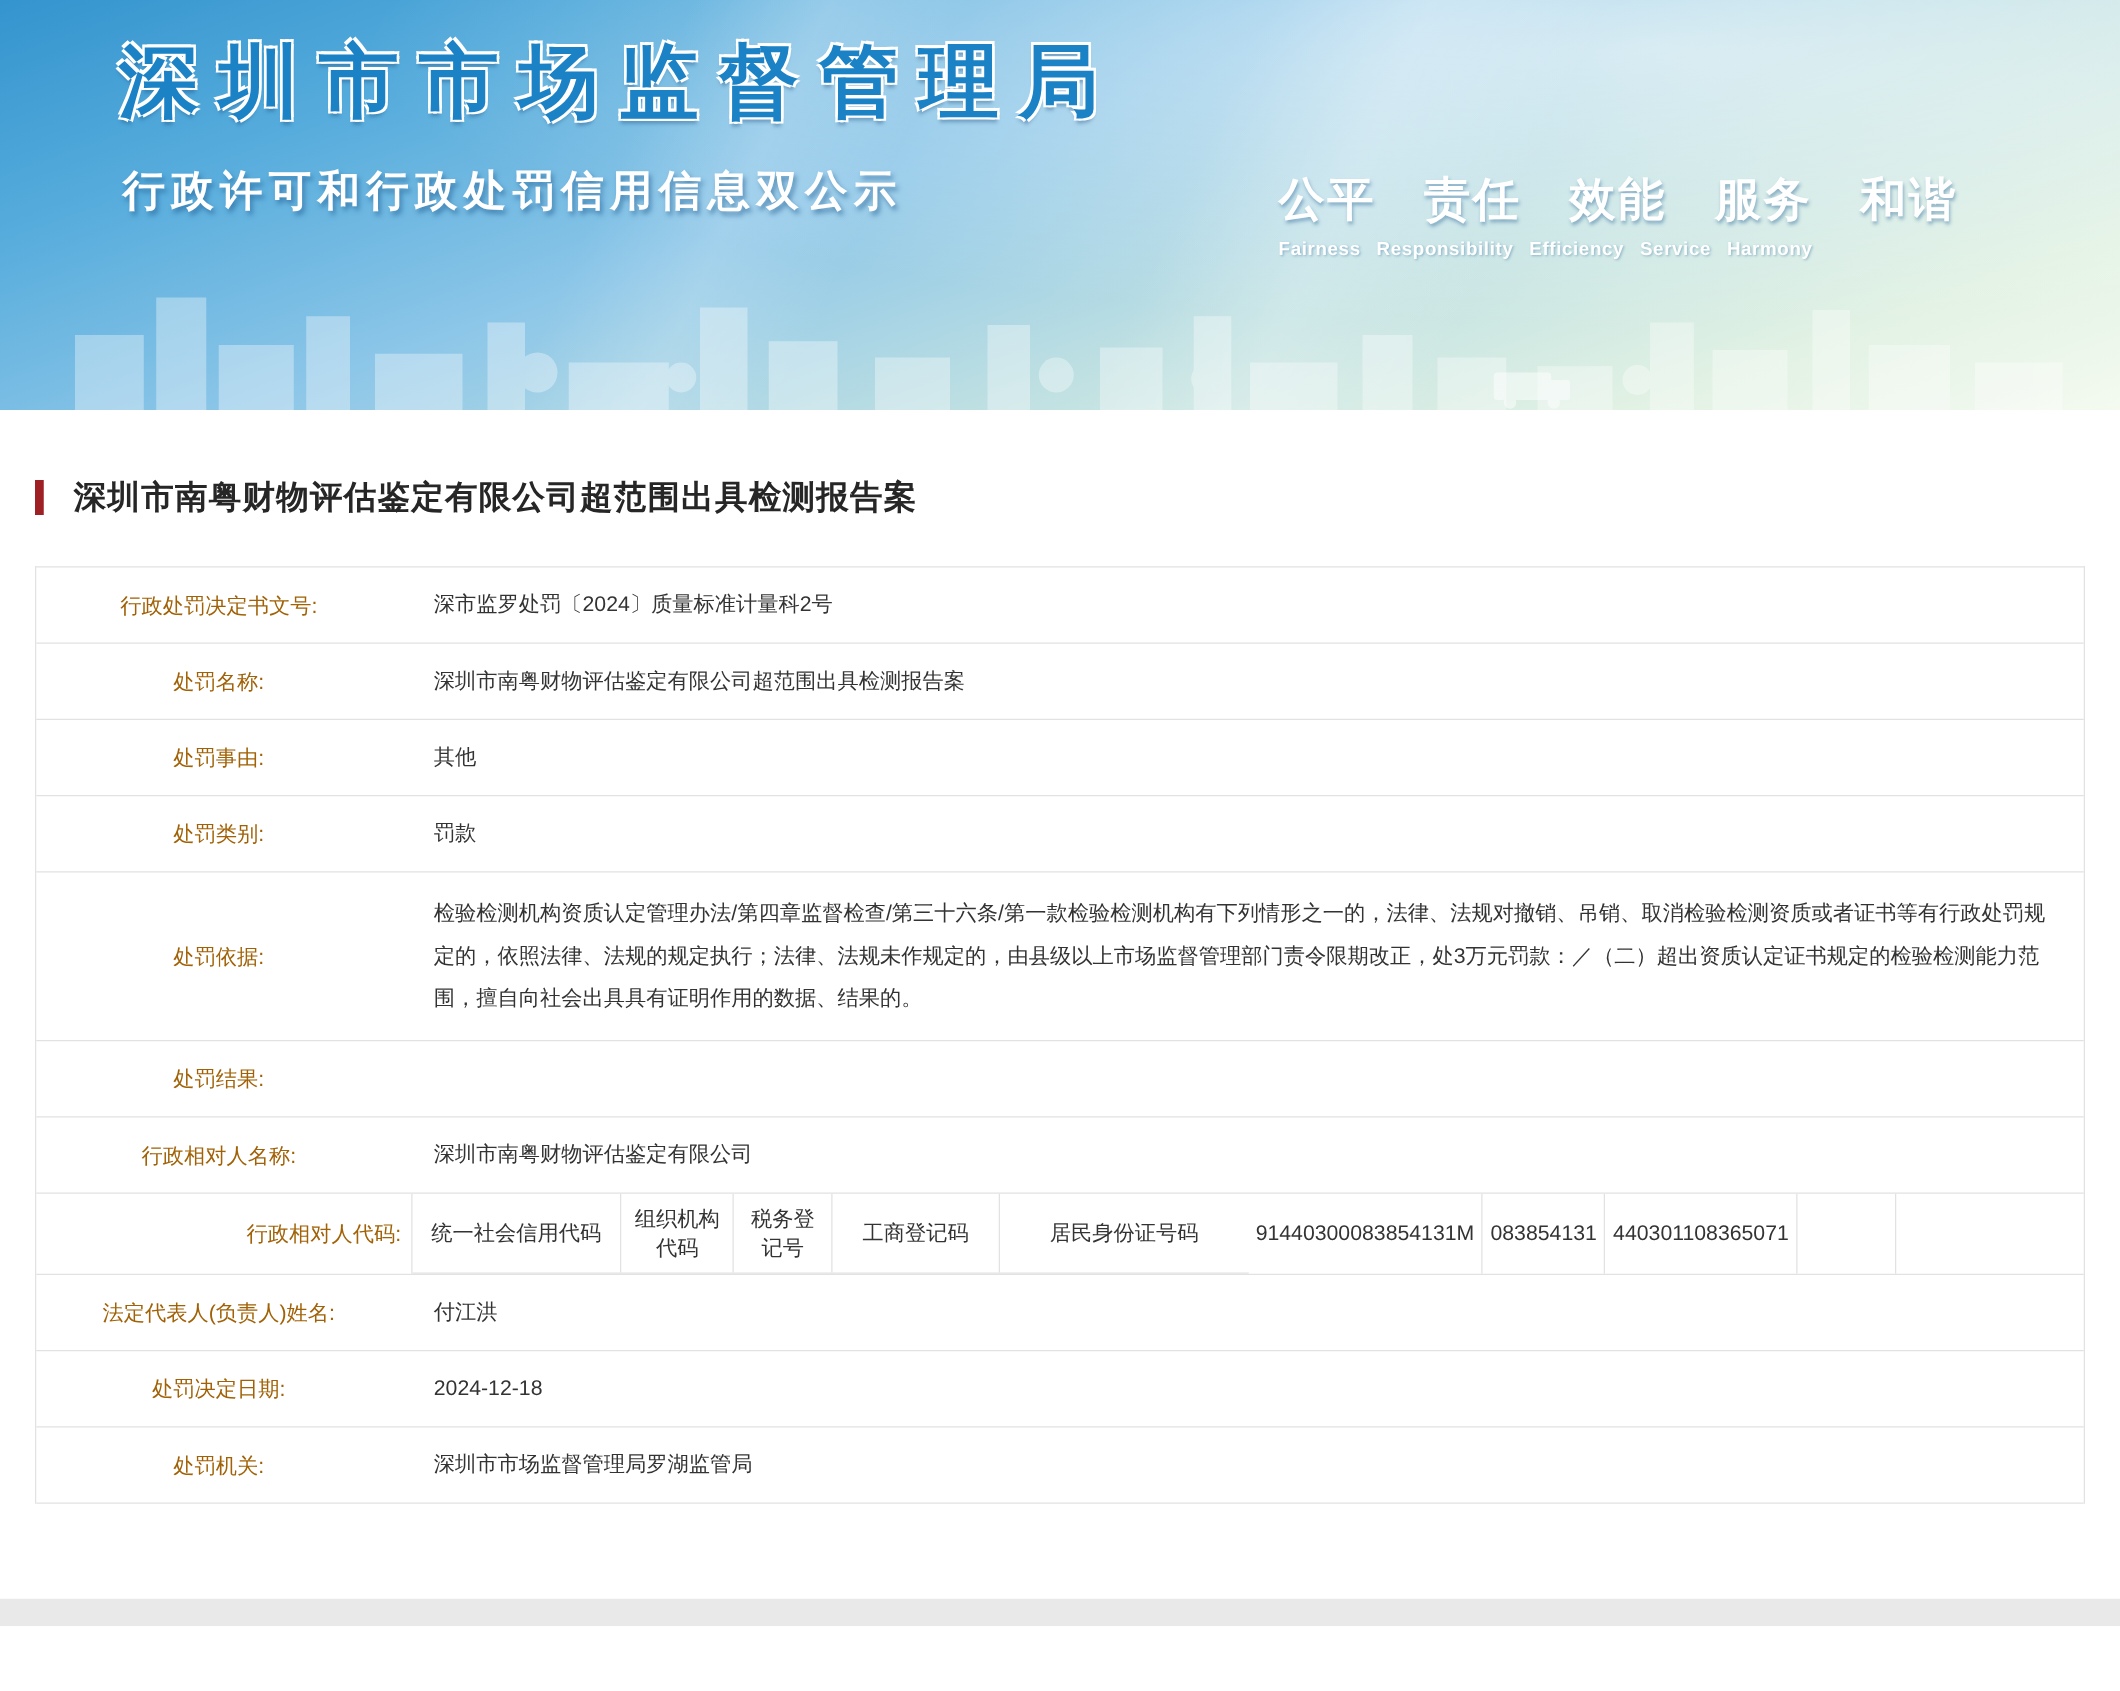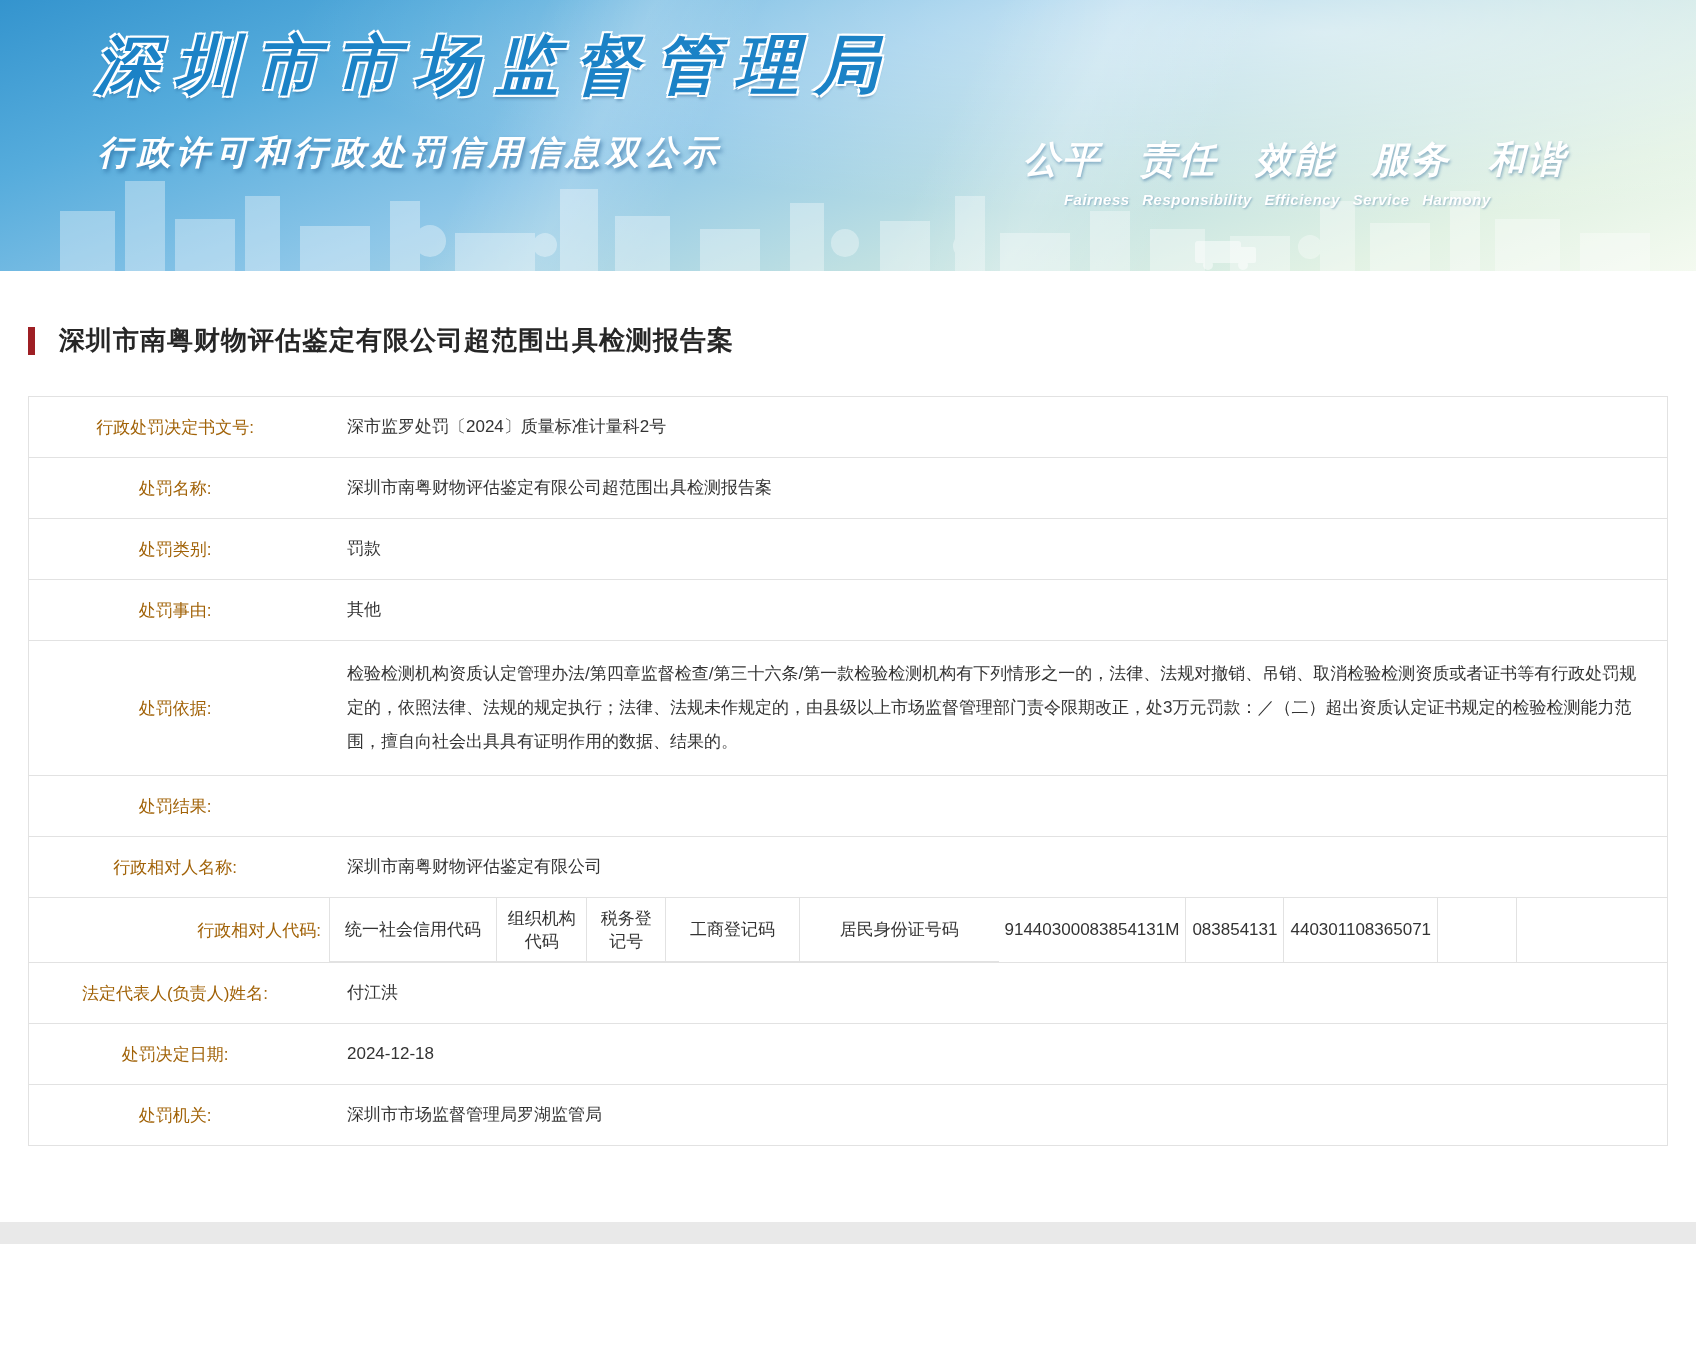--- a/index.html
+++ b/index.html
@@ -6,26 +6,25 @@
   body {
     width: 1696px;
     background: #ffffff;
     font-family: "Liberation Sans", "DejaVu Sans", sans-serif;
     color: #333;
   }
 
   
   .banner {
     position: relative;
-    height: 271px;
+    height: 328px;
     overflow: hidden;
     background:
       radial-gradient(ellipse at 78% 12%, rgba(255,255,255,0.55), rgba(255,255,255,0) 55%),
       linear-gradient(160deg, #3494ce 0%, #56acdc 20%, #8cc6e8 42%, #bfe0e2 65%, #e2f2e4 85%, #f4faf0 100%);
-    font-style: italic;
   }
   .banner::after {
     content: "";
     position: absolute; inset: 0;
     background: linear-gradient(115deg,
       transparent 30%, rgba(255,255,255,0.18) 36%, transparent 42%,
       transparent 55%, rgba(255,255,255,0.22) 62%, transparent 70%);
     pointer-events: none;
   }
   .banner-title {
@@ -71,21 +70,20 @@
   }
   .slogan-en {
     margin-top: 6px;
     font-size: 15px;
     font-weight: bold;
     color: #ffffff;
     letter-spacing: 0.5px;
     word-spacing: 8px;
     text-shadow: 1px 1px 2px rgba(40, 100, 150, 0.4);
     white-space: nowrap;
-    margin-left: 41px;
   }
   .skyline {
     position: absolute;
     left: 0; bottom: 0;
     width: 100%; height: 130px;
     z-index: 1;
   }
 
   
   .content {
@@ -239,27 +237,27 @@
       <div class="row-label">行政处罚决定书文号:</div>
       <div class="row-value single">深市监罗处罚〔2024〕质量标准计量科2号</div>
     </div>
 
     <div class="row">
       <div class="row-label">处罚名称:</div>
       <div class="row-value single">深圳市南粤财物评估鉴定有限公司超范围出具检测报告案</div>
     </div>
 
     <div class="row">
+      <div class="row-label">处罚事由:</div>
+      <div class="row-value single">其他</div>
+    </div>
+
+    <div class="row">
       <div class="row-label">处罚类别:</div>
       <div class="row-value single">罚款</div>
-    </div>
-
-    <div class="row">
-      <div class="row-label">处罚事由:</div>
-      <div class="row-value single">其他</div>
     </div>
 
     <div class="row">
       <div class="row-label">处罚依据:</div>
       <div class="row-value">检验检测机构资质认定管理办法/第四章监督检查/第三十六条/第一款检验检测机构有下列情形之一的，法律、法规对撤销、吊销、取消检验检测资质或者证书等有行政处罚规定的，依照法律、法规的规定执行；法律、法规未作规定的，由县级以上市场监督管理部门责令限期改正，处3万元罚款：／（二）超出资质认定证书规定的检验检测能力范围，擅自向社会出具具有证明作用的数据、结果的。</div>
     </div>
 
     <div class="row">
       <div class="row-label">处罚结果:</div>
     </div>

